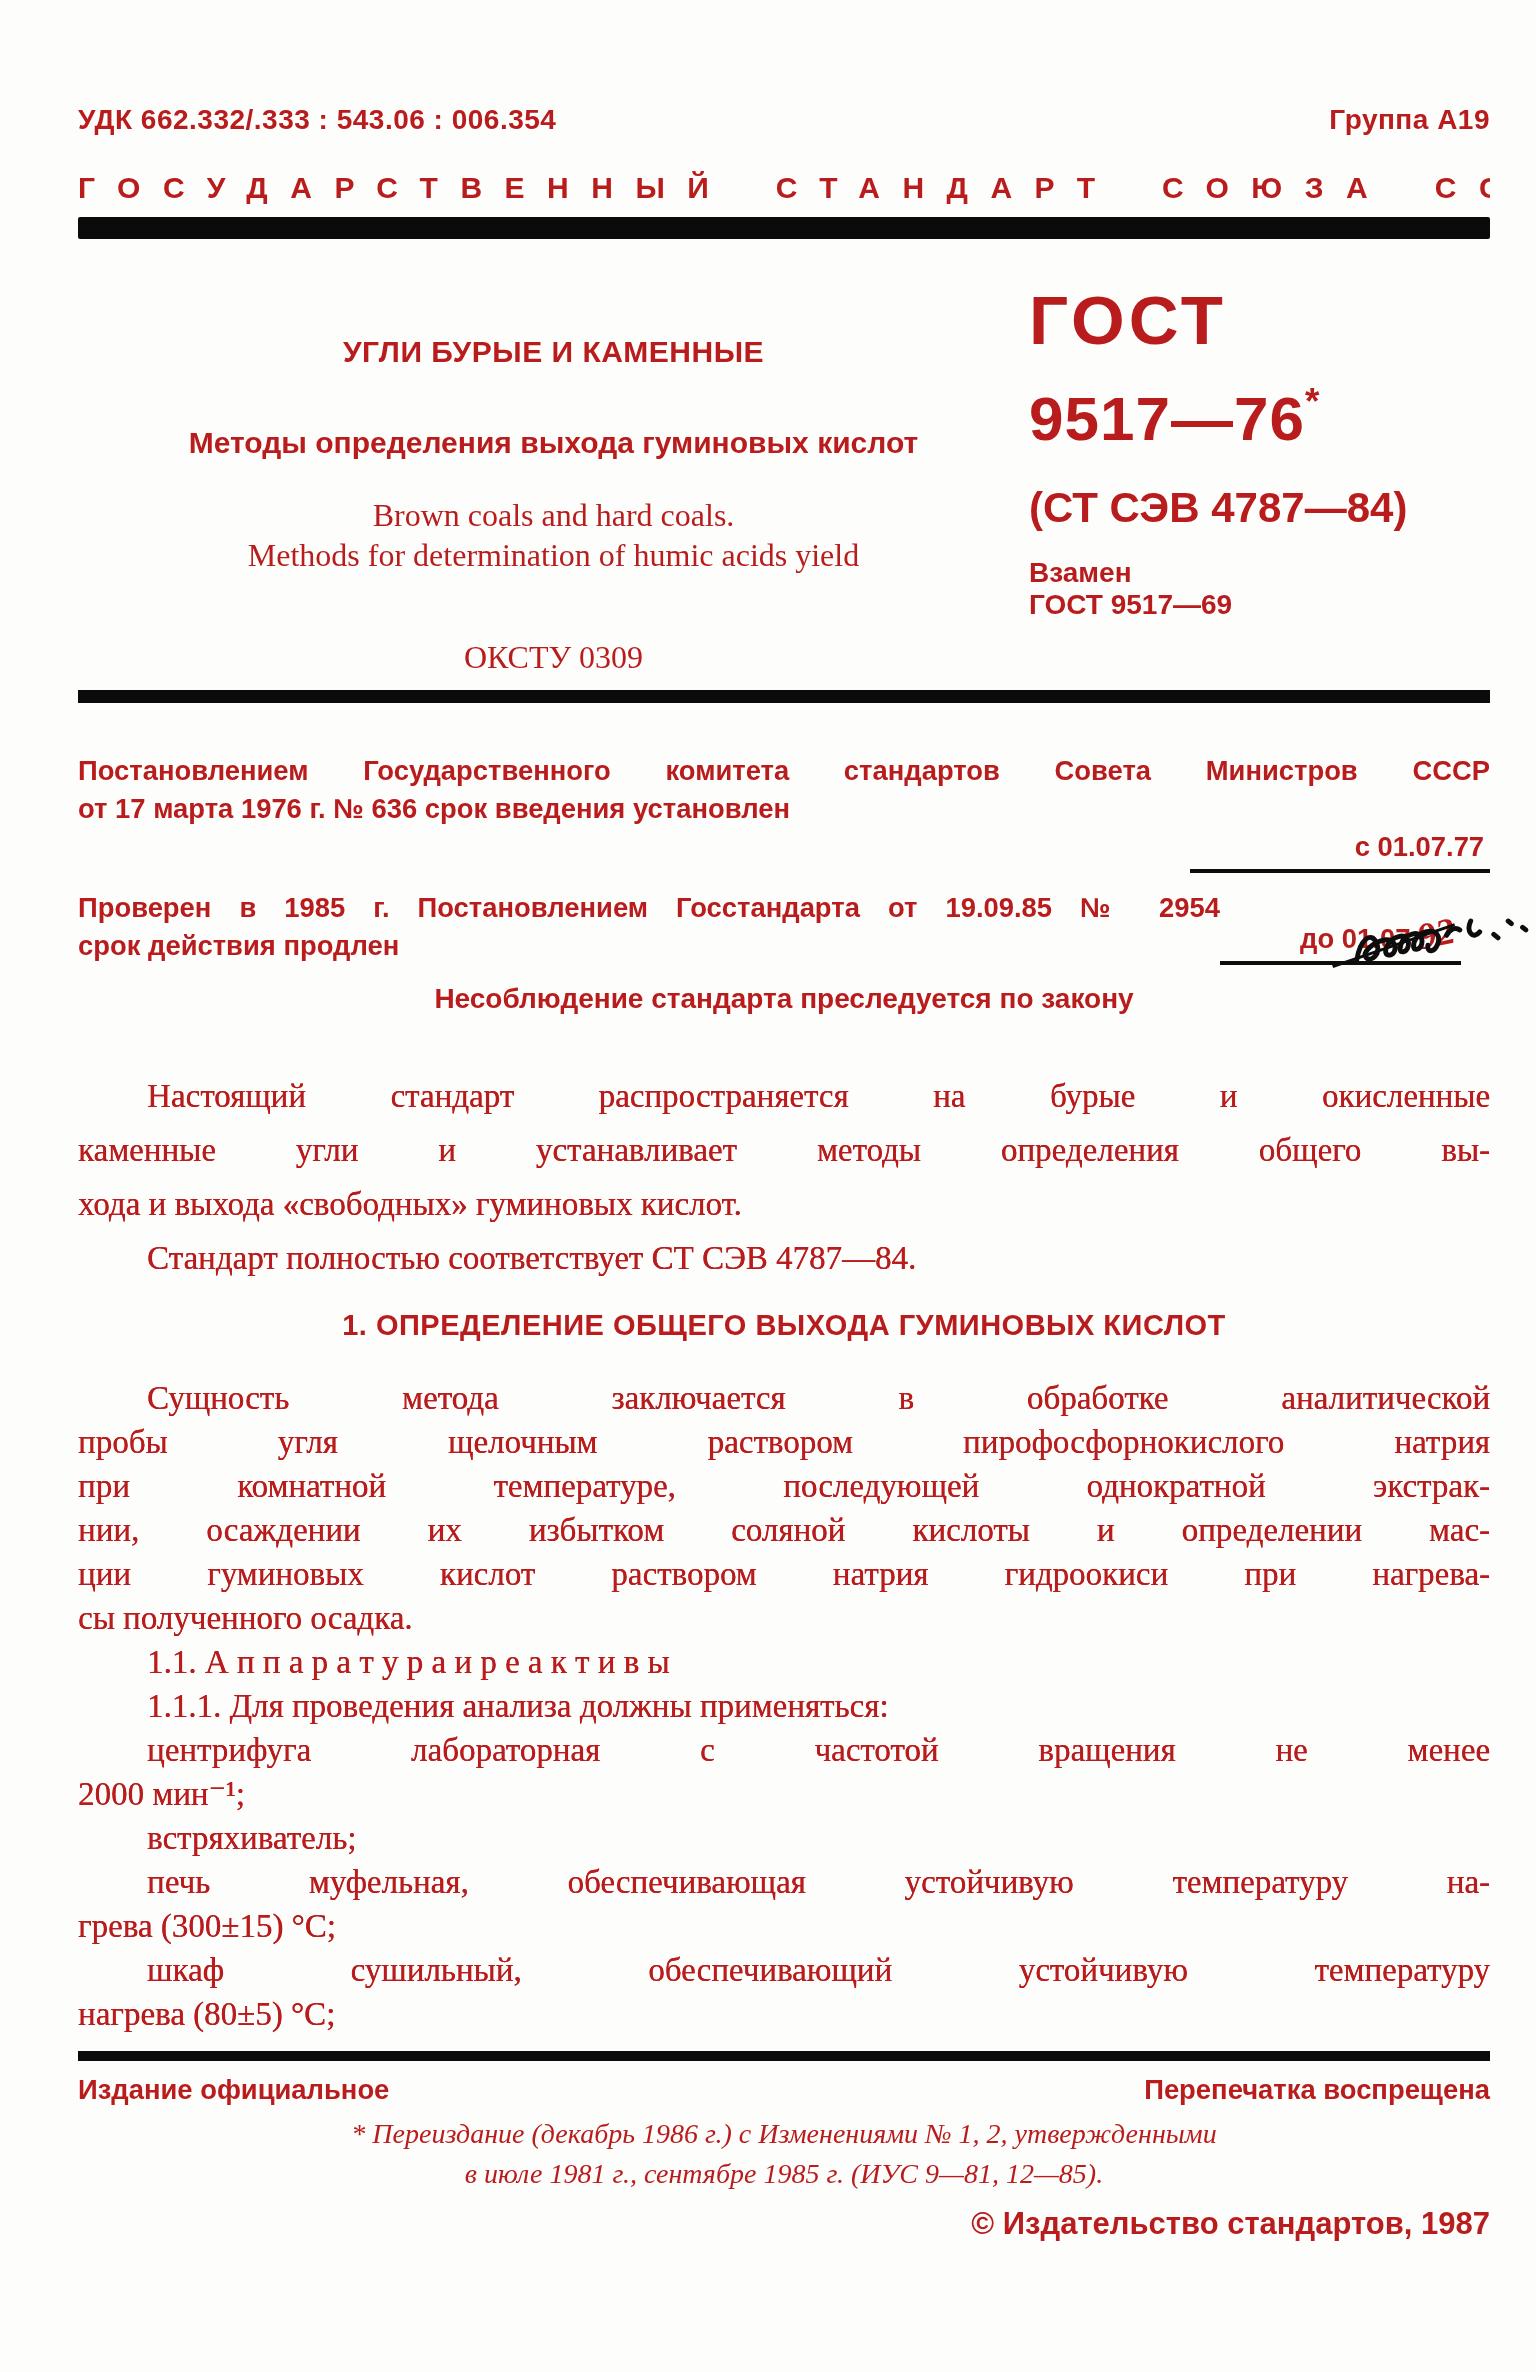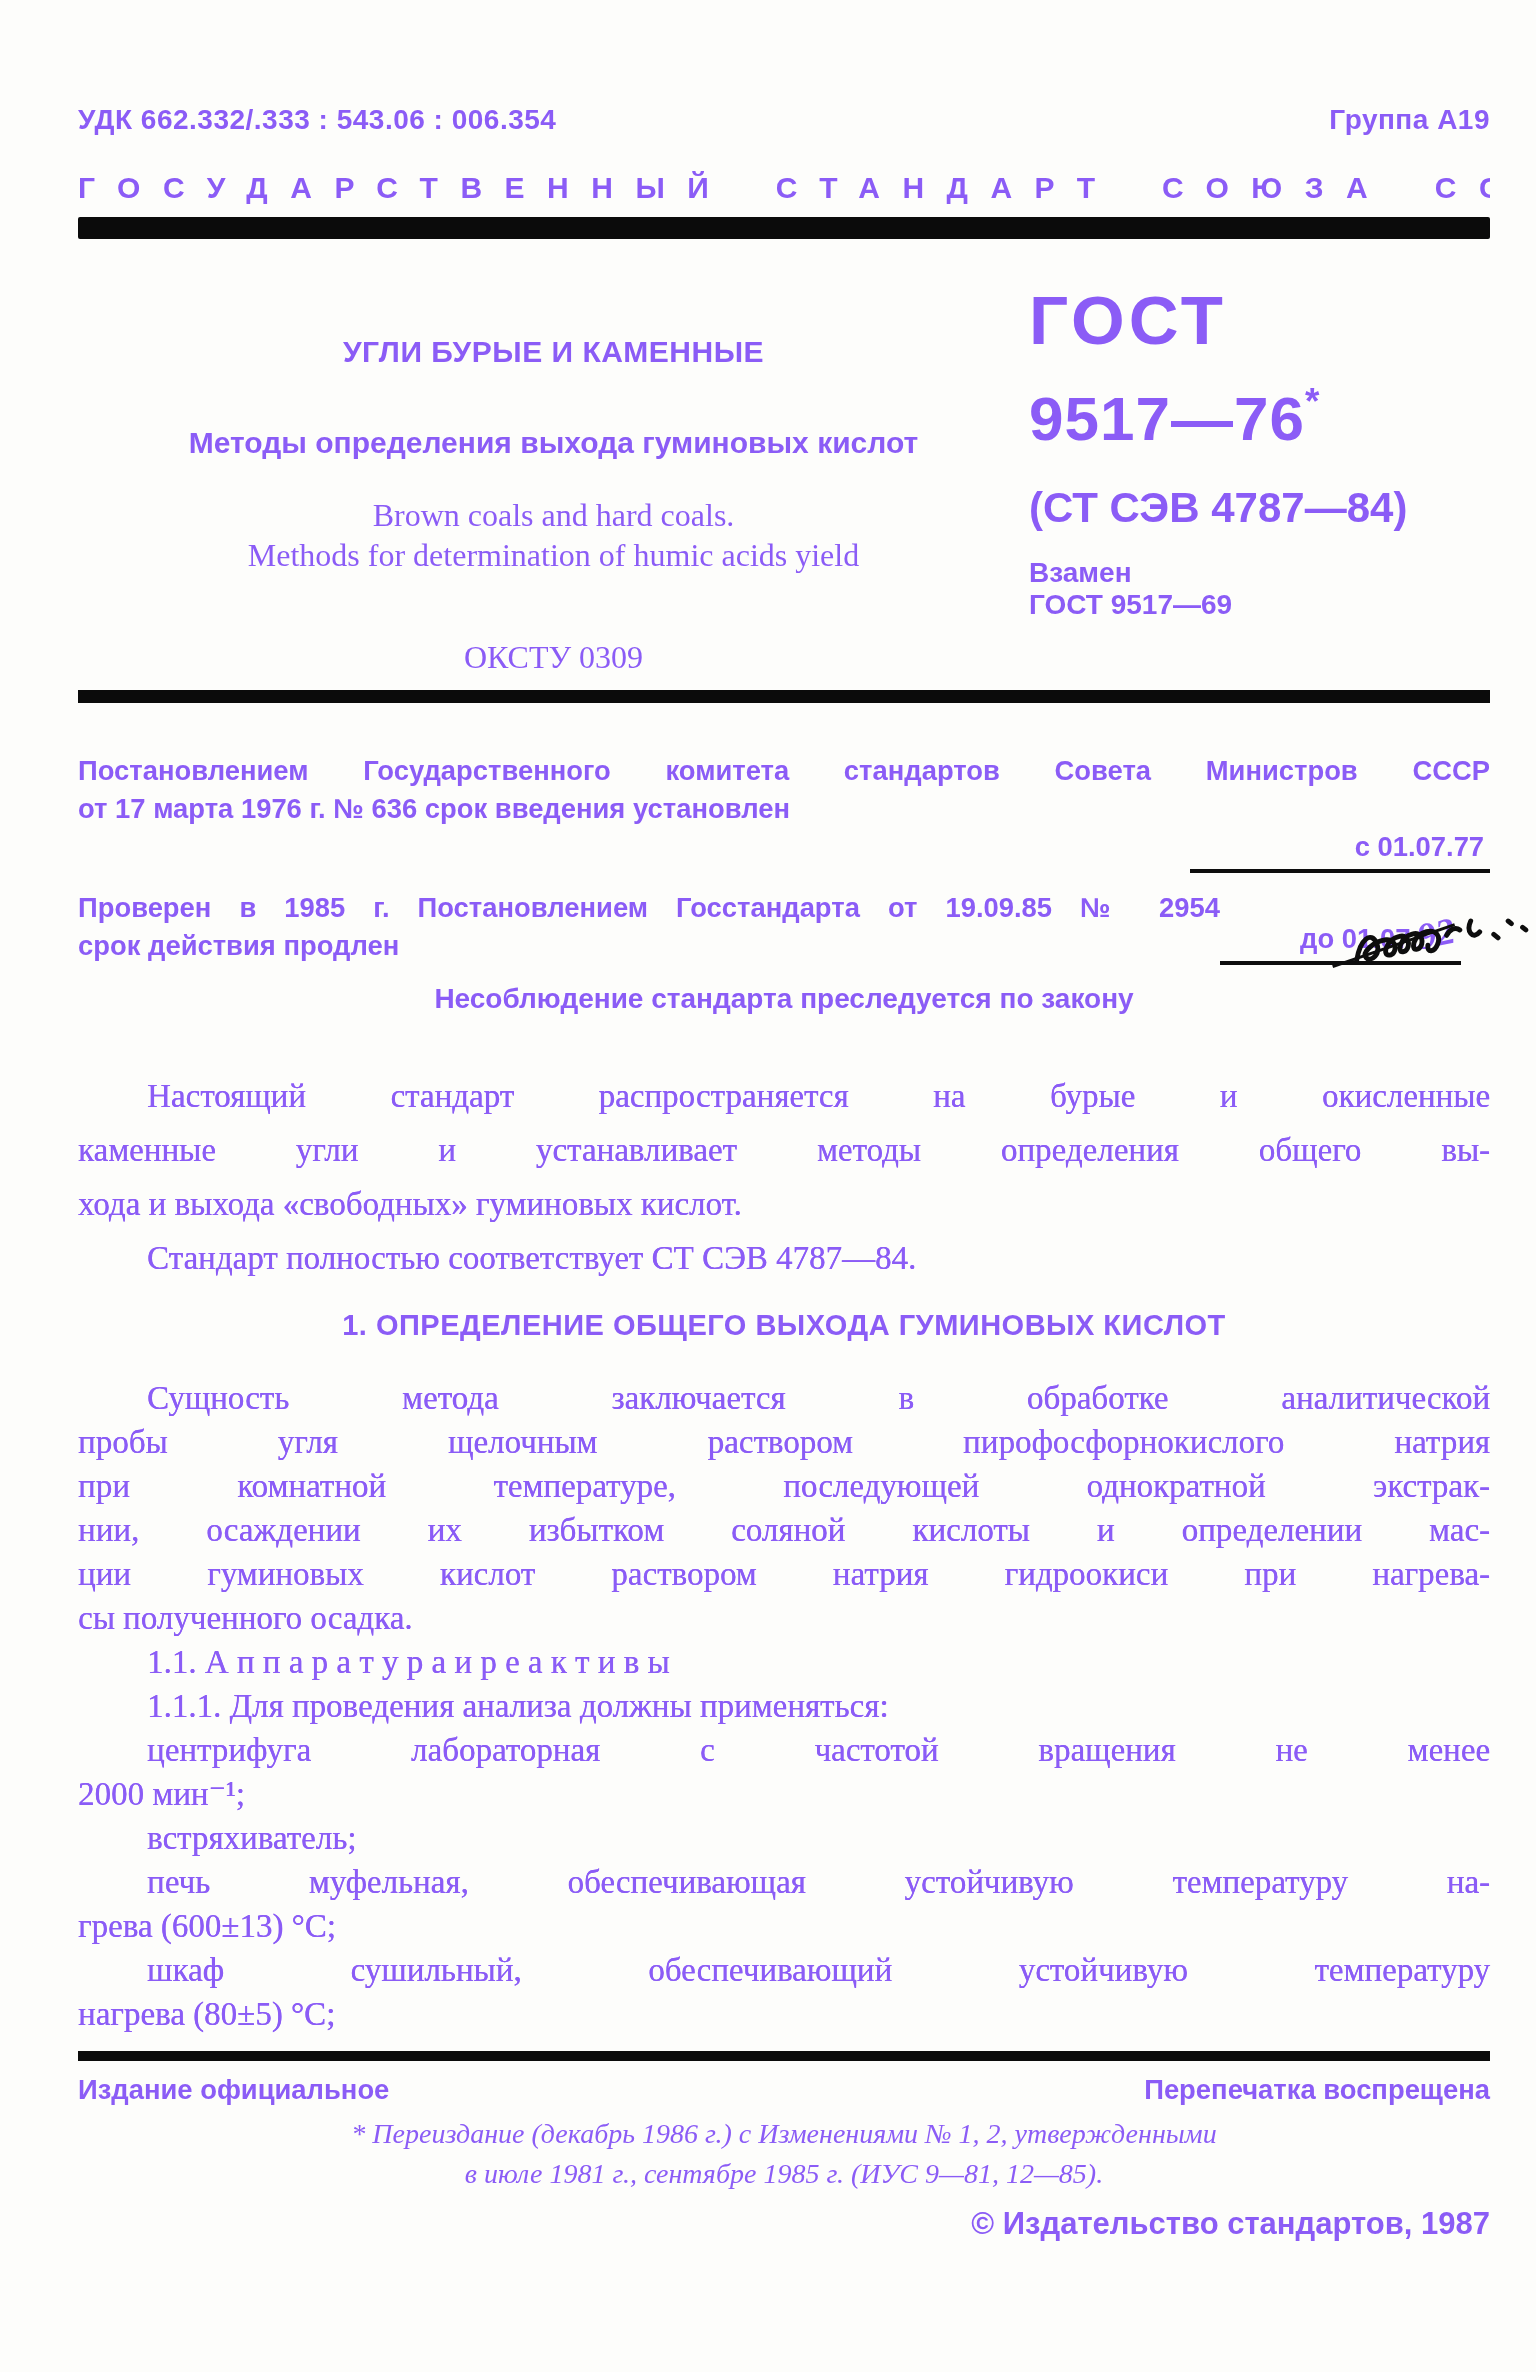--- a/index.html
+++ b/index.html
@@ -1,21 +1,21 @@
 <!DOCTYPE html>
 <html lang="ru"><head>
 <meta charset="utf-8">
 <style>
   html,body{margin:0;padding:0;background:#e8e8e8;}
   .page{
     position:relative;
     width:1537px;height:2373px;
     margin:0 auto;
     background:#fdfdfb;
-    color:#8b5cf6;
+    color:#b91c1c;
     overflow:hidden;
     box-sizing:border-box;
     padding:0 47px 0 78px;
     font-family:"Liberation Serif","DejaVu Serif",serif;
   }
   .sans{font-family:"Liberation Sans","DejaVu Sans",sans-serif;}
   
   .udk-row{display:flex;justify-content:space-between;align-items:baseline;
     margin-top:104px;font-weight:bold;font-size:28px;letter-spacing:0.5px;}
   .org-row{margin-top:35px;font-weight:bold;font-size:30px;
@@ -138,21 +138,21 @@
         <div class="bline jl">при комнатной температуре, последующей однократной экстрак-</div>
         <div class="bline jl">нии, осаждении их избытком соляной кислоты и определении мас-</div>
         <div class="bline jl">ции гуминовых кислот раствором натрия гидроокиси при нагрева-</div>
         <div class="bline">сы полученного осадка.</div>
         <div class="bline ind">1.1. А п п а р а т у р а   и   р е а к т и в ы</div>
         <div class="bline ind">1.1.1. Для проведения анализа должны применяться:</div>
         <div class="bline jl ind">центрифуга лабораторная с частотой вращения не менее</div>
         <div class="bline">2000 мин⁻¹;</div>
         <div class="bline ind">встряхиватель;</div>
         <div class="bline jl ind">печь муфельная, обеспечивающая устойчивую температуру на-</div>
-        <div class="bline">грева (600±13) °С;</div>
+        <div class="bline">грева (300±15) °С;</div>
         <div class="bline jl ind">шкаф сушильный, обеспечивающий устойчивую температуру</div>
         <div class="bline">нагрева (80±5) °С;</div>
       </div>
   </div>
 
   <div class="foot-rule"></div>
   <div class="foot-row sans">
     <span>Издание официальное</span>
     <span>Перепечатка воспрещена</span>
   </div>

